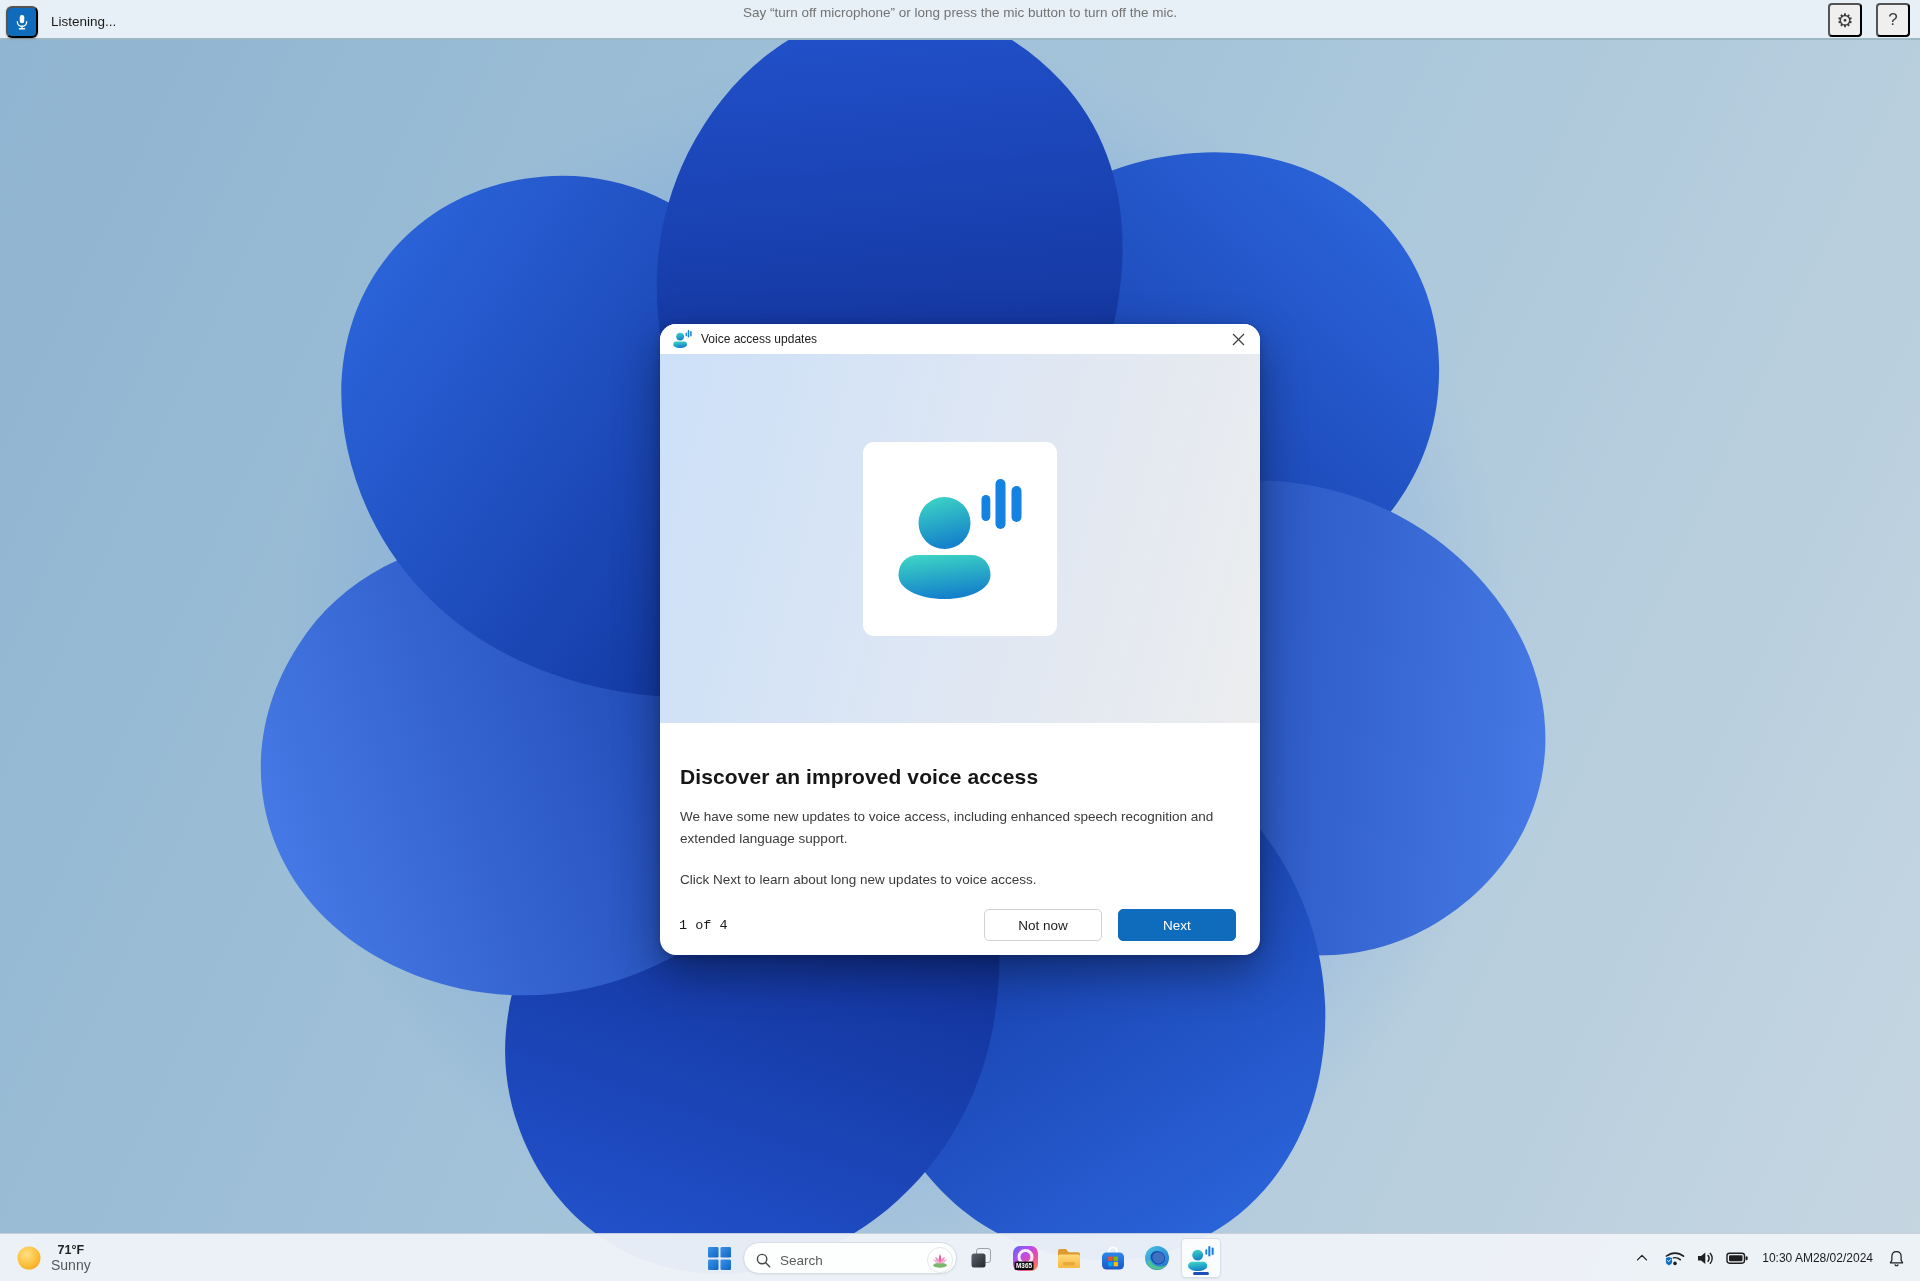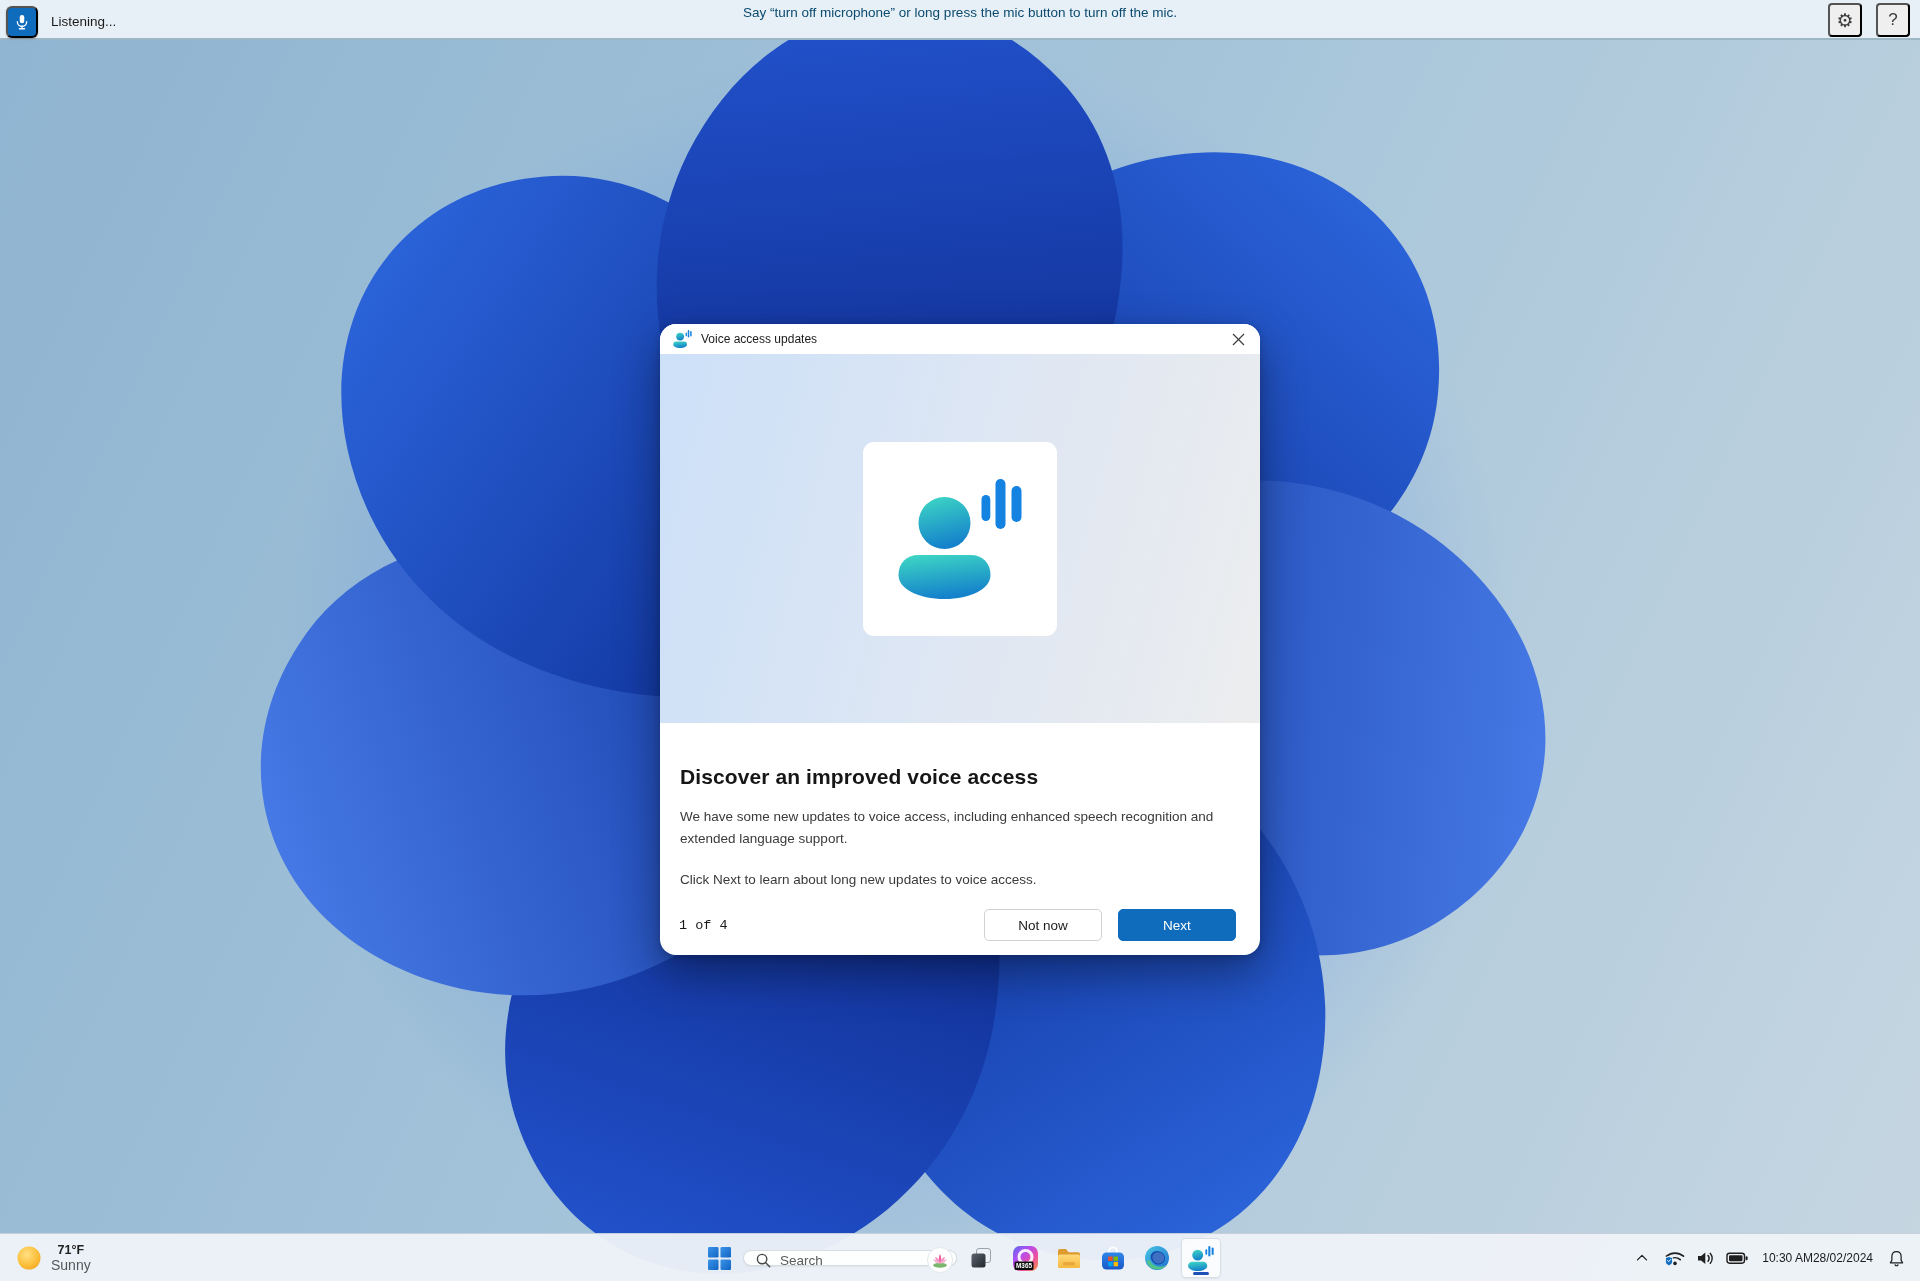--- a/index.html
+++ b/index.html
@@ -7,21 +7,21 @@
   .stage { position:relative; width:1920px; height:1281px; background:linear-gradient(115deg,#8fb4d1 0%,#a3c3d9 45%,#c6d6e1 100%); overflow:hidden; }
 
   
   .bloom { position:absolute; left:120px; top:40px; width:1520px; height:1241px; }
 
   
   .voicebar { position:absolute; top:0; left:0; width:1920px; height:40px; background:#e7f0f6; border-bottom:2px solid #9db7c7; z-index:30; }
   .vb-left { position:absolute; left:0; top:0; height:40px; display:flex; align-items:center; gap:13px; }
   .mic-btn { width:32px; height:32px; margin:4px 0 0 6px; border-radius:6px; background:#0F6CBD; display:flex; align-items:center; justify-content:center; box-shadow:0 1px 2px rgba(0,0,0,.25); }
   .vb-status { font-size:13.5px; color:#1b1b1b; margin-top:3px; }
-  .vb-center { position:absolute; left:0; right:0; top:0; height:25px; display:flex; align-items:center; justify-content:center; font-size:13.5px; color:#0c4a6e; pointer-events:none; }
+  .vb-center { position:absolute; left:0; right:0; top:0; height:25px; display:flex; align-items:center; justify-content:center; font-size:13.5px; color:#737373; pointer-events:none; }
   .vb-right { position:absolute; right:10px; top:0; height:40px; display:flex; align-items:center; gap:14px; }
   .vb-iconbtn { width:34px; height:34px; display:flex; align-items:center; justify-content:center; font-size:19px; color:#3c3c3c; border-radius:4px; }
   .vb-iconbtn.help { font-size:17px; }
 
   
   .dialog { position:absolute; left:660px; top:324px; width:600px; height:631px; background:#fff; border-radius:16px; box-shadow:0 18px 45px rgba(0,0,0,.38), 0 2px 8px rgba(0,0,0,.18); overflow:hidden; z-index:20; }
   .dlg-titlebar { position:relative; height:30px; display:flex; align-items:center; gap:9px; padding-left:13px; background:#fff; }
   .dlg-title { font-size:12px; color:#1b1b1b; }
   .dlg-close { position:absolute; right:0; top:0; width:44px; height:30px; display:flex; align-items:center; justify-content:center; background:transparent; border:none; cursor:default; }
   .dlg-hero { height:369px; background:linear-gradient(105deg,#cce0f8 0%,#dfe7f3 55%,#ecedee 100%); display:flex; align-items:center; justify-content:center; }
@@ -40,21 +40,21 @@
   
   .taskbar { position:absolute; left:0; bottom:0; width:1920px; height:48px; background:rgba(238,243,248,.96); border-top:1px solid rgba(165,181,196,.55); z-index:30; }
   .weather { position:absolute; left:6px; top:2px; height:44px; display:flex; align-items:center; gap:9px; padding:0 10px; border-radius:5px; }
   .weather-texts { display:flex; flex-direction:column; line-height:15px; }
   .weather-temp { font-size:12.5px; font-weight:700; color:#1f1f1f; }
   .weather-cond { font-size:14px; color:#565656; }
   .tb-center { position:absolute; left:50%; top:0; height:48px; transform:translateX(-50%); display:flex; align-items:center; gap:4px; }
   .tb-btn { width:40px; height:40px; border-radius:5px; display:flex; align-items:center; justify-content:center; position:relative; }
   .tb-btn.active-app { background:rgba(255,255,255,.78); border:1px solid rgba(210,219,228,.9); box-shadow:0 1px 2px rgba(0,0,0,.06); }
   .app-indicator { position:absolute; bottom:2px; left:50%; transform:translateX(-50%); width:16px; height:3px; border-radius:2px; background:#1d4fb8; }
-  .searchbox { width:214px; height:16px; border-radius:16px; background:#fdfefe; border:1px solid #d6dce2; display:flex; align-items:center; gap:9px; padding:4px 3px 0 12px; box-shadow:0 1px 2px rgba(0,0,0,.05); }
+  .searchbox { width:214px; height:32px; border-radius:16px; background:#fdfefe; border:1px solid #d6dce2; display:flex; align-items:center; gap:9px; padding:4px 3px 0 12px; box-shadow:0 1px 2px rgba(0,0,0,.05); }
   .searchbox input { flex:1; border:none; outline:none; background:transparent; font-size:13.5px; color:#4f4f4f; font-family:"Liberation Sans",sans-serif; min-width:0; }
   .searchbox input::placeholder { color:#5a5a5a; opacity:1; }
   .lotus-wrap { width:26px; height:26px; border-radius:50%; background:#fff; border:1px solid #e2e7ec; display:flex; align-items:center; justify-content:center; flex:none; }
   .tray { position:absolute; right:8px; top:0; height:48px; display:flex; align-items:center; gap:2px; }
   .tray-btn { height:40px; display:flex; align-items:center; justify-content:center; border-radius:5px; padding:0 5px; }
   .tray-icons { display:flex; align-items:center; gap:7px; }
   .clock { display:flex; align-items:flex-end; line-height:14.5px; font-size:12px; color:#1b1b1b; padding:0 6px;text-align:center; }
   .m365badge { font-weight:700; }
 </style>
 </head>

